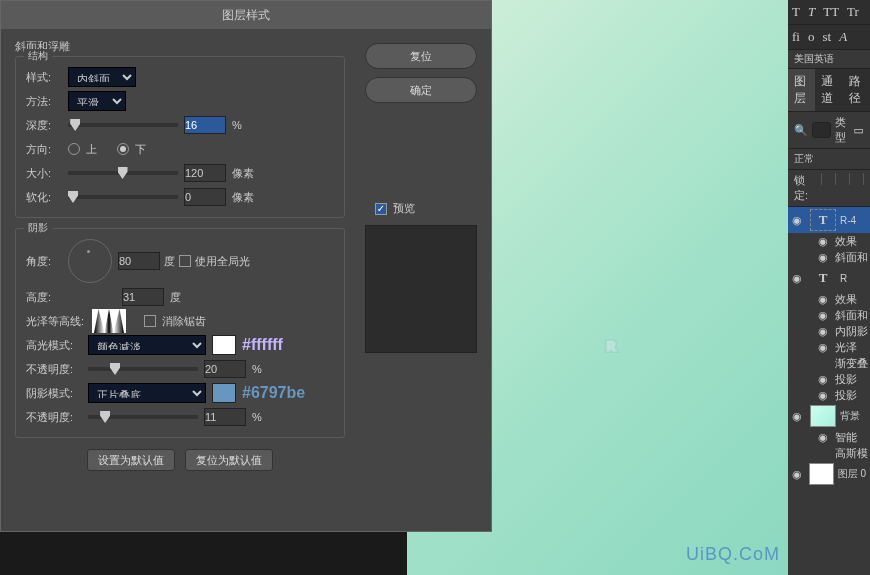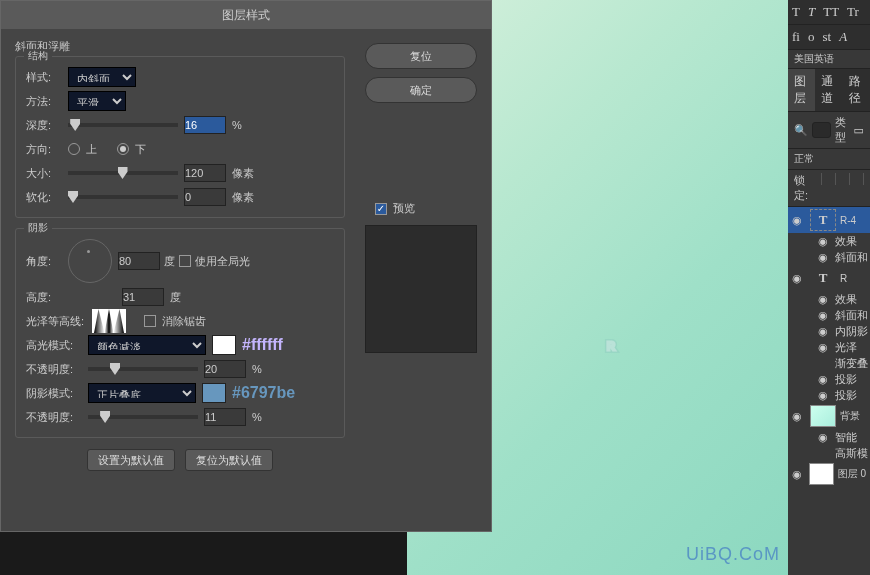--- a/index.html
+++ b/index.html
@@ -151,21 +151,21 @@
       <div class="row">
         <span class="lab" style="width:56px">不透明度:</span>
         <div class="slider">
             <div class="thumb" style="left:20%"></div>
           </div>
         <input type="text" value="20" style="">
         <span class="unit">%</span>
       </div>
       <div class="row">
         <span class="lab" style="width:56px">阴影模式:</span>
-        <select style="width:108px"><option>正片叠底</option></select>
+        <select style="width:118px"><option>正片叠底</option></select>
         <div class="swatch" style="background:#6797be"></div>
         <span class="hexlab" style="color:#6797be">#6797be</span>
       </div>
       <div class="row">
         <span class="lab" style="width:56px">不透明度:</span>
         <div class="slider">
             <div class="thumb" style="left:11%"></div>
           </div>
         <input type="text" value="11" style="">
         <span class="unit">%</span>

